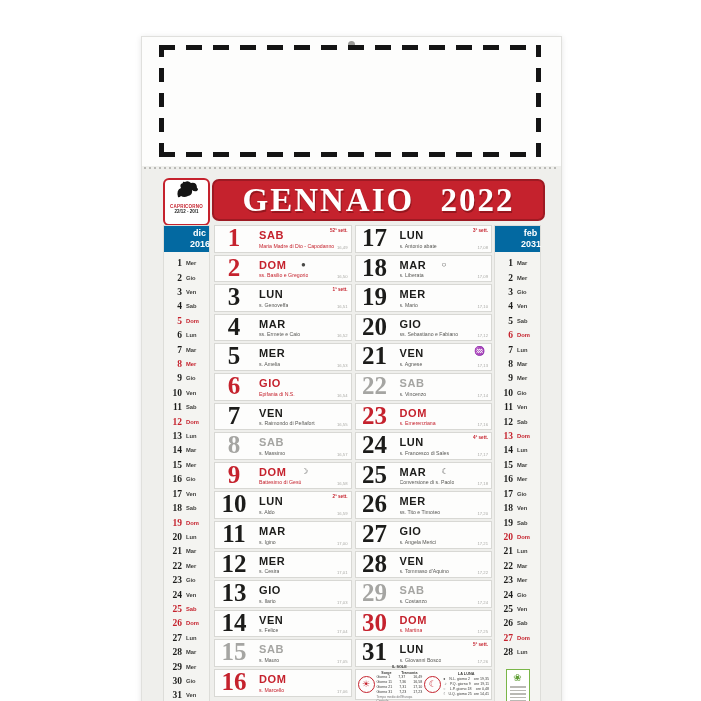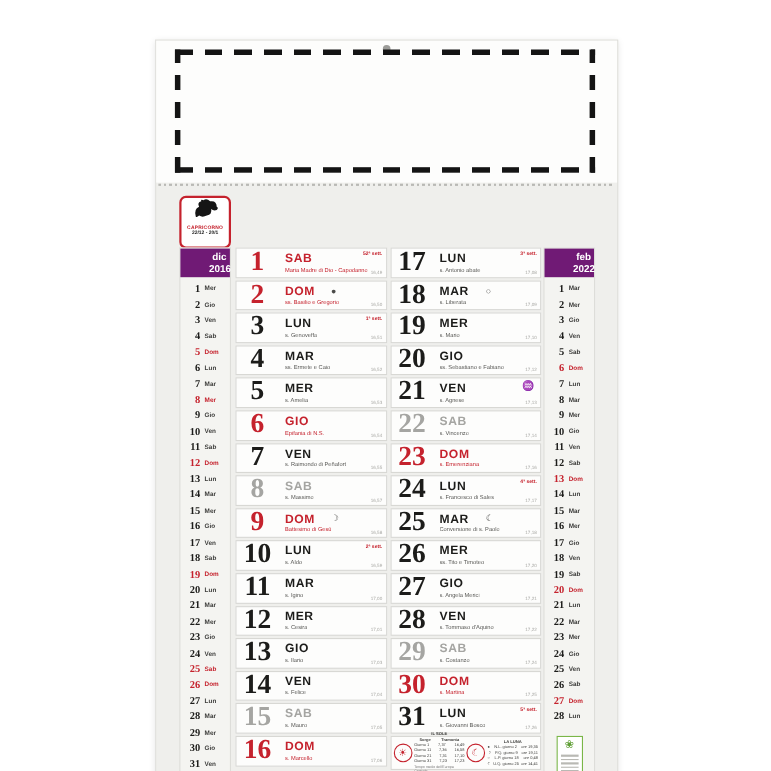--- a/index.html
+++ b/index.html
@@ -27,21 +27,21 @@
   .titlebar{position:absolute;left:70px;top:142px;width:333px;height:42px;background:#c5222d;
             border:2px solid #9e1a23;border-radius:7px;box-sizing:border-box;
             display:flex;align-items:center;justify-content:center;}
   .titlebar span{font-family:"Liberation Serif",serif;font-weight:bold;font-size:33px;color:#fff;
             letter-spacing:2px;word-spacing:16px;text-shadow:1px 2px 0 rgba(90,10,14,.45);}
   
   .mini{position:absolute;top:188px;width:47px;background:#f4f4f1;border:1px solid #dddDd9;
         box-sizing:border-box;}
   .mini.left{left:21px;height:512px;border-bottom:none;}
   .mini.right{left:352px;height:478px;}
-  .mini-head{height:26px;background:#701a75;color:#fff;text-align:center;font-weight:bold;
+  .mini-head{height:26px;background:#0369a1;color:#fff;text-align:center;font-weight:bold;
              font-size:9px;line-height:1.25;padding-top:2px;box-sizing:border-box;padding-left:26px;}
   .mrows{padding-top:4px;}
   .mrow{height:14.42px;display:flex;align-items:center;padding:0 3px;}
   .mrow .mnum{width:15px;text-align:right;font-family:"Liberation Serif",serif;font-weight:bold;
               font-size:9.5px;color:#1c1c1a;}
   .mrow .mwd{margin-left:4px;font-size:5.8px;font-weight:bold;color:#3c3c3a;}
   .mrow.red .mnum,.mrow.red .mwd{color:#c5222d;}
   .ecobadge{margin:10px auto 0 auto;width:24px;height:62px;border:1px solid #7ab648;background:#fff;
             text-align:center;padding-top:2px;box-sizing:border-box;}
   .ecobadge .ecoicon{font-size:10px;color:#5f9e35;line-height:12px;}
@@ -96,20 +96,23 @@
     <div class="zbadge">
       <div class="goat">
         <svg width="26" height="20" viewBox="0 0 26 20">
             <path d="M4 17 Q2 10 7 8 Q5 4 9 3 Q8 1 11 2 Q14 0 17 3 Q23 2 23 8 Q25 9 23 11 Q20 12 18 10 Q19 15 14 16 Q10 18 7 16 Q5 18 4 17 Z" fill="#151515"></path>
           </svg>
       </div>
       <div class="zname">CAPRICORNO</div>
       <div class="zdates">22/12 - 20/1</div>
     </div>
 
+    <div class="titlebar">
+      <span>GENNAIO 2022</span>
+    </div>
 
     <aside class="mini left">
       <div class="mini-head">
         <div>dic</div>
         <div>2016</div>
       </div>
       <div class="mrows" id="prev-rows">
           <div class="mrow">
             <span class="mnum">1</span>
             <span class="mwd">Mer</span>
@@ -492,21 +495,21 @@
                 <span>ore 14,41</span>
               </div>
             </div>
         </div>
       </div>
     </main>
 
     <aside class="mini right">
       <div class="mini-head">
         <div>feb</div>
-        <div>2022</div>
+        <div>2031</div>
       </div>
       <div class="mrows" id="next-rows">
           <div class="mrow">
             <span class="mnum">1</span>
             <span class="mwd">Mar</span>
           </div>
           <div class="mrow">
             <span class="mnum">2</span>
             <span class="mwd">Mer</span>
           </div>

